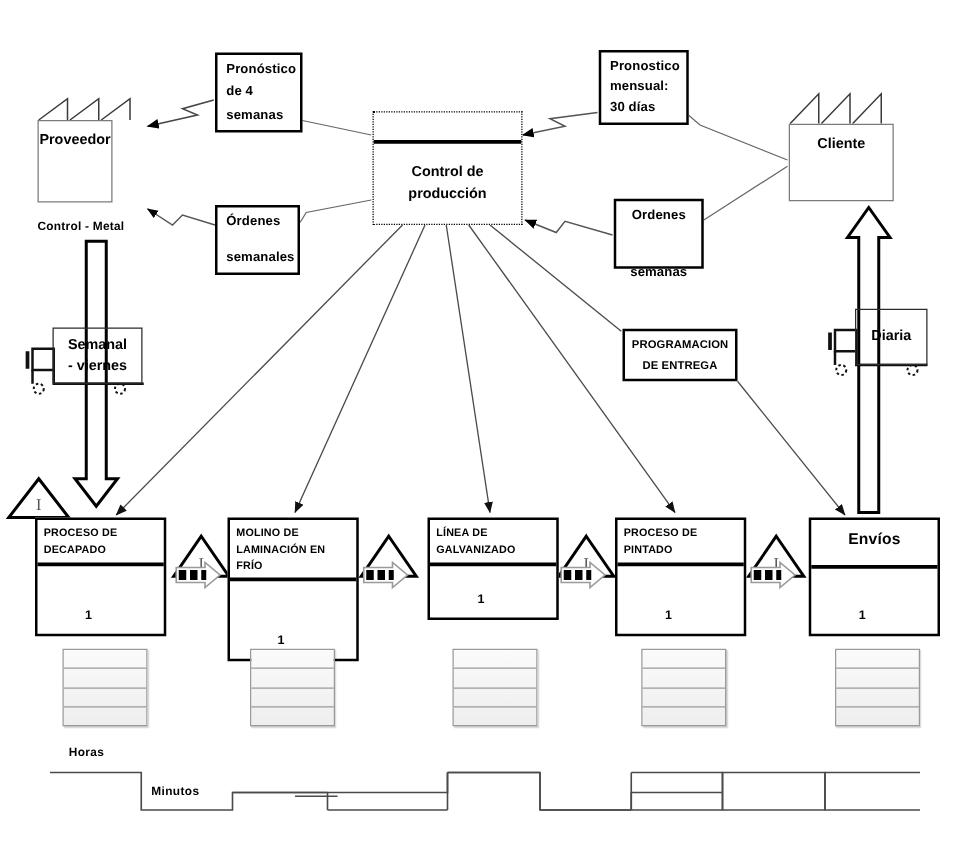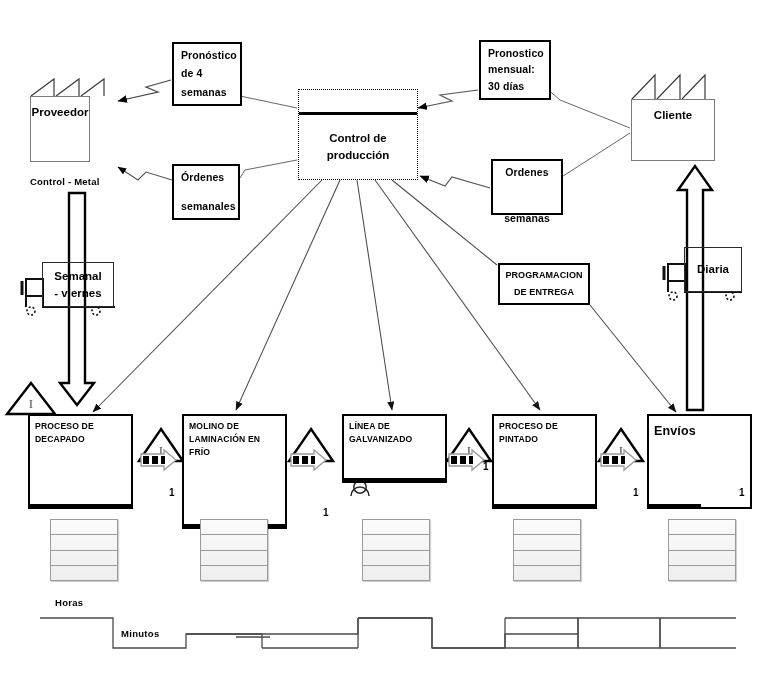--- a/index.html
+++ b/index.html
@@ -85,21 +85,21 @@
     font-weight: bold;
     line-height: 1.5;
     text-align: center;
   }
 
   
   .process {
     border: 2.5px solid #000;
     background: #fff;
     display: flex;
-    flex-direction: row;
+    flex-direction: column;
   }
   .process .p-head {
     border-bottom: 3px solid #000;
     padding: 4px 5px 3px 5px;
     font-size: 8.6px;
     font-weight: bold;
     line-height: 1.5;
     letter-spacing: .15px;
     min-height: 27px;
   }
@@ -402,21 +402,21 @@
     <div class="p-head" style="white-space:pre-line;">MOLINO DE
 LAMINACIÓN EN FRÍO</div>
     <div class="p-body">
       <div class="op">
         <span style="width:20px"></span>
         <span class="op-count">1</span>
       </div>
     </div>
   </div>
 
-  <div class="node process" style="left:342px; top:414px; width:105px; height:69px;">
+  <div class="node process" style="left:342px; top:414px; width:105px; height:82px;">
     <div class="p-head">LÍNEA DE GALVANIZADO</div>
     <div class="p-body">
       <div class="op">
         <span style="width:20px"></span>
         <span class="op-count">1</span>
       </div>
     </div>
   </div>
 
   <div class="node process" style="left:492px; top:414px; width:105px; height:95px;">

